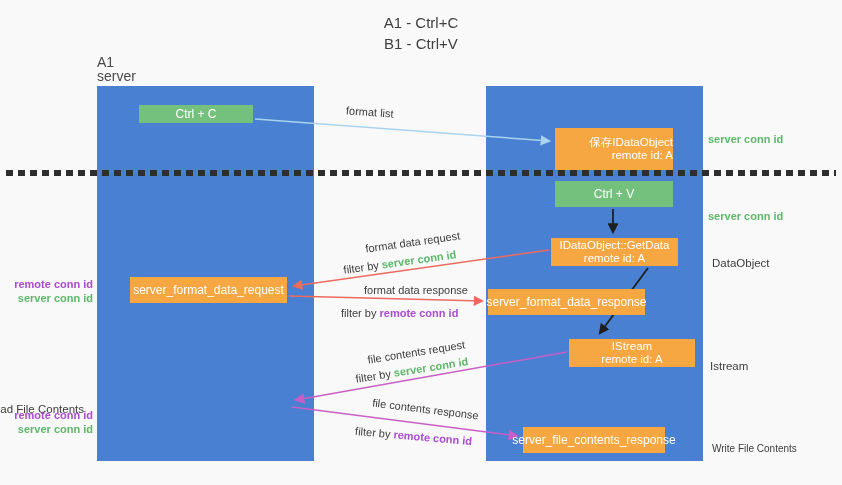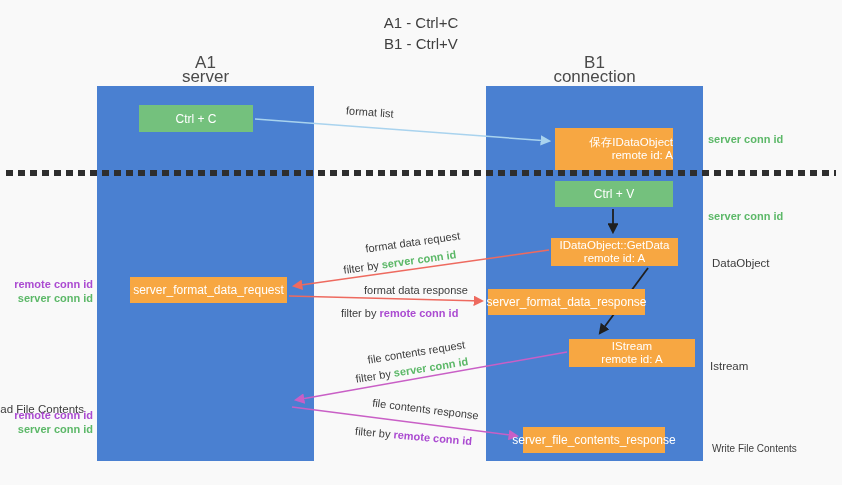--- a/index.html
+++ b/index.html
@@ -6,22 +6,22 @@
   body { background:#f9f9f9; }
   .canvas {
     position:relative; width:842px; height:485px; background:#f9f9f9;
     font-family:"Liberation Sans", sans-serif; overflow:hidden;
   }
   .title {
     position:absolute; left:301px; top:12px; width:240px;
     text-align:center; font-size:15px; color:#3f3f3f; line-height:21px;
   }
   .col-header {
-    position:absolute; width:217px; text-align:center;
-    font-size:17px; color:#4a4a4a; line-height:13.5px; top:56px;
+    position:absolute; width:217px; text-align:left;
+    font-size:14px; color:#4a4a4a; line-height:13.5px; top:56px;
   }
   .col { position:absolute; top:86px; width:217px; height:375px; background:#4a80d1; }
   .dotted {
     position:absolute; left:6px; right:6px; top:170px; height:6px;
     background:repeating-linear-gradient(to right, #2e2e2e 0 7px, rgba(0,0,0,0) 7px 12px);
   }
   .arrows { position:absolute; left:0; top:0; pointer-events:none; }
   .box {
     position:absolute; display:flex; flex-direction:column; align-items:center;
     justify-content:center; color:#ffffff; text-align:center; font-size:12px;
@@ -42,24 +42,20 @@
 
   <div class="title">
     <div>A1 - Ctrl+C</div>
     <div>B1 - Ctrl+V</div>
   </div>
 
   <div class="col-header" style="left:97px;">
     <div>A1</div>
     <div>server</div>
   </div>
-  <div class="col-header" style="left:486px;">
-    <div>B1</div>
-    <div>connection</div>
-  </div>
 
   <div class="col" style="left:97px;"></div>
   <div class="col" style="left:486px;"></div>
 
   <div class="dotted"></div>
 
   <svg class="arrows" width="842" height="485" viewBox="0 0 842 485">
     <defs>
       <marker id="m-blue" viewBox="0 0 10 10" refX="8" refY="5" markerWidth="7" markerHeight="7" orient="auto">
         <path d="M0,0 L10,5 L0,10 z" fill="#a9d3ee"></path>
@@ -76,21 +72,21 @@
     </defs>
     <line x1="255" y1="119" x2="549" y2="141" stroke="#a9d3ee" stroke-width="1.5" marker-end="url(#m-blue)"></line>
     <line x1="613" y1="209" x2="613" y2="232" stroke="#1f1f1f" stroke-width="1.8" marker-end="url(#m-blk)"></line>
     <line x1="549" y1="250" x2="294" y2="286" stroke="#ee6a5f" stroke-width="1.5" marker-end="url(#m-red)"></line>
     <line x1="289" y1="296" x2="482" y2="301" stroke="#ee6a5f" stroke-width="1.5" marker-end="url(#m-red)"></line>
     <line x1="648" y1="268" x2="600" y2="333" stroke="#1f1f1f" stroke-width="1.8" marker-end="url(#m-blk)"></line>
     <line x1="567" y1="352" x2="296" y2="400" stroke="#c95fc6" stroke-width="1.5" marker-end="url(#m-mag)"></line>
     <line x1="292" y1="407" x2="517" y2="436" stroke="#c95fc6" stroke-width="1.5" marker-end="url(#m-mag)"></line>
   </svg>
 
-  <div class="box green" style="left:139px; top:105px; width:114px; height:27px;">
+  <div class="box green" style="left:139px; top:105px; width:114px; height:18px;">
     <div>Ctrl + C</div>
   </div>
 
   <div class="box orange" style="left:555px; top:128px; width:118px; height:42px;align-items:flex-end;">
     <div class="l2">保存IDataObject</div>
     <div class="l2">remote id: A</div>
   </div>
 
   <div class="box green" style="left:555px; top:181px; width:118px; height:26px;">
     <div>Ctrl + V</div>

